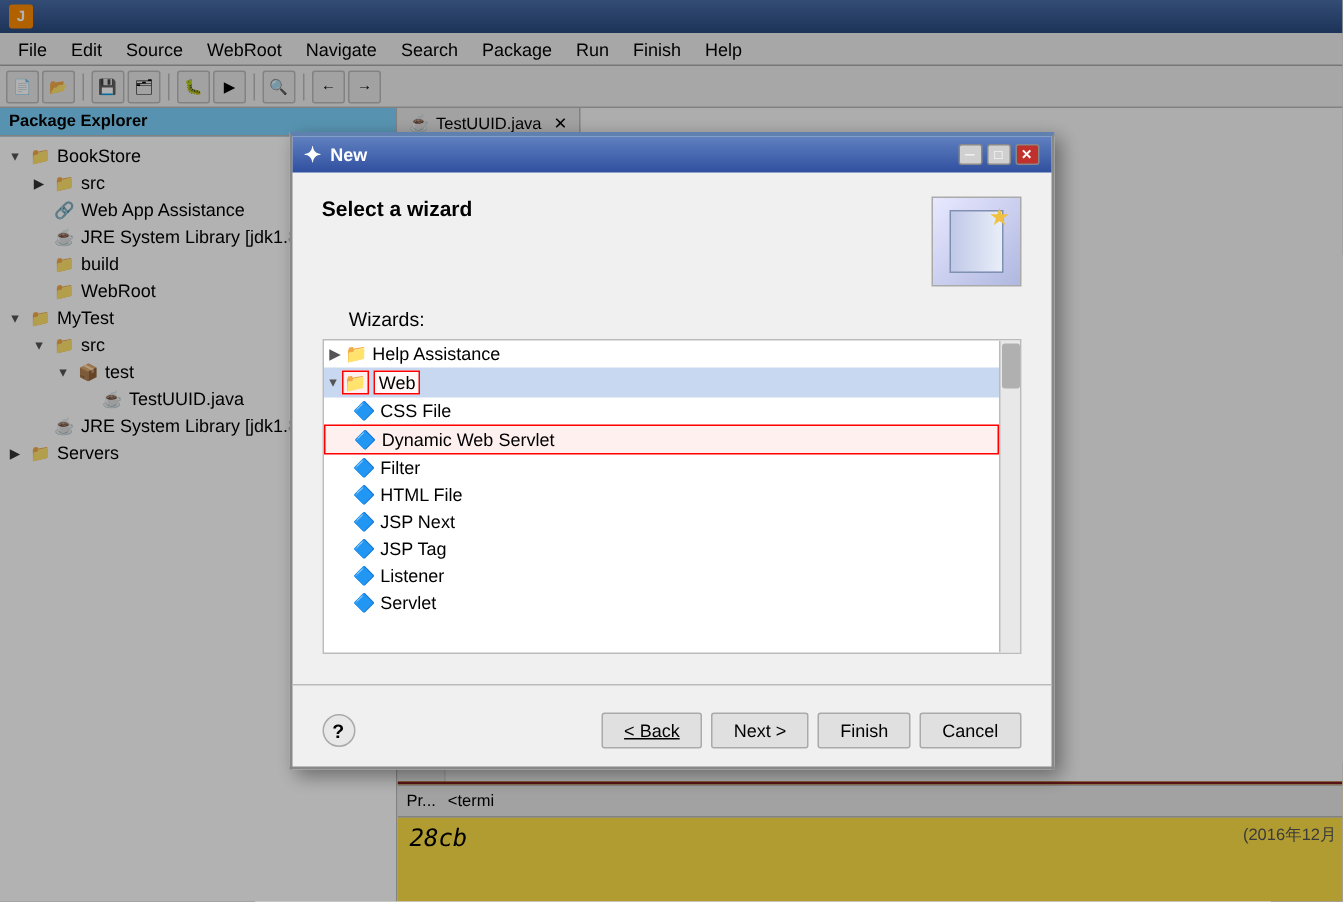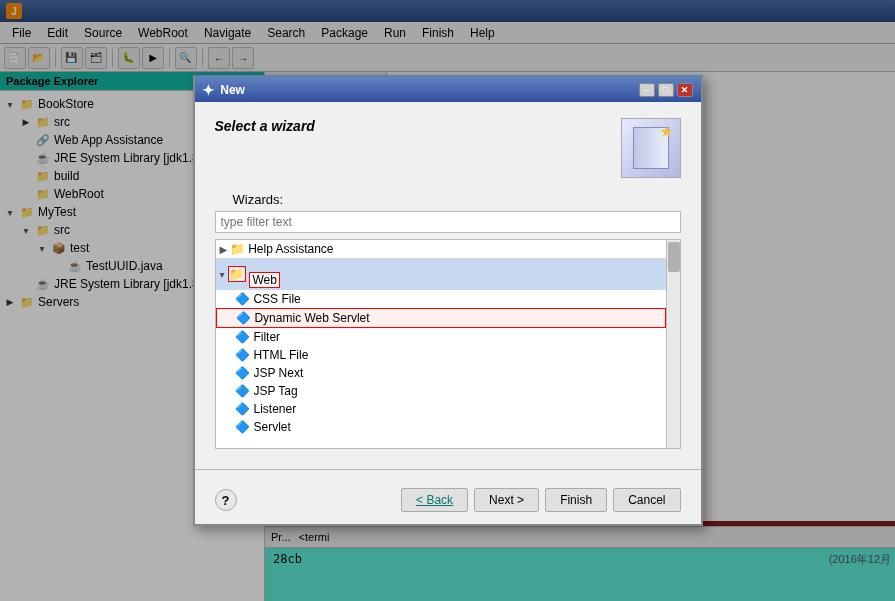--- a/index.html
+++ b/index.html
@@ -80,21 +80,21 @@
     
     .sidebar {
       width: 265px;
       background: white;
       border-right: 1px solid #bbb;
       overflow: hidden;
       display: flex;
       flex-direction: column;
     }
     .sidebar-header {
-      background: #14b8a6;
+      background: #7dd3fc;
       border-bottom: 1px solid #bbb;
       padding: 3px 6px;
       font-size: 11px;
       font-weight: bold;
       display: flex;
       align-items: center;
       gap: 4px;
     }
     .sidebar-content {
       overflow-y: auto;
@@ -161,22 +161,22 @@
     .code-area {
       padding: 4px 8px;
       color: #333;
       line-height: 18px;
       flex: 1;
     }
 
     
     .bottom-panel {
       height: 80px;
-      background: #5eead4;
-      border-top: 5px solid #7f1d1d;
+      background: #fde047;
+      border-top: 2px solid #7f1d1d;
       overflow: hidden;
     }
 
     
     .modal-overlay {
       position: fixed;
       top: 0; left: 0; right: 0; bottom: 0;
       background: rgba(0,0,0,0.3);
       display: flex;
       align-items: center;
@@ -216,21 +216,20 @@
     .modal-body {
       padding: 16px 20px 10px;
     }
     .modal-header-section {
       display: flex;
       align-items: flex-start;
       margin-bottom: 14px;
     }
     .modal-header-text {
       flex: 1;
-      font-style: italic;
     }
     .modal-header-text h3 {
       font-size: 14px;
       font-weight: bold;
       margin-bottom: 4px;
     }
     .wizard-icon {
       width: 60px; height: 60px;
       background: linear-gradient(135deg, #e8e8ff, #b0b8e0);
       border: 1px solid #aaa;
@@ -299,21 +298,21 @@
     }
     .modal-btn {
       padding: 4px 14px;
       background: #e0e0e0;
       border: 1px solid #aaa;
       border-radius: 2px;
       cursor: pointer;
       font-size: 12px;
       min-width: 60px;
     }
-    .modal-btn.disabled { color: #0f766e; cursor: default; text-decoration: underline; }
+    .modal-btn.disabled { color: #000000; cursor: default; text-decoration: underline; }
     .help-btn {
       width: 22px; height: 22px;
       border-radius: 50%;
       background: #e8e8e8;
       border: 1px solid #aaa;
       display: flex; align-items: center; justify-content: center;
       font-weight: bold;
       font-size: 13px;
       cursor: pointer;
     }
@@ -449,21 +448,21 @@
           <div>11</div>
       </div>
       <div class="code-area"></div>
     </div>
     
     <div class="bottom-panel" style="position:absolute;bottom:0;left:0;right:0;">
       <div style="display:flex;align-items:center;height:22px;background:#e8e8e8;border-top:1px solid #bbb;border-bottom:1px solid #bbb;padding:0 6px;font-size:11px;gap:8px;">
         <span>Pr...</span>
         <span>&lt;termi</span>
       </div>
-      <div style="padding:4px 8px;font-family:monospace;font-size:12px;">
+      <div style="padding:4px 8px;font-family:monospace;font-size:16px;font-style:italic;">
         <span>28cb</span>
       </div>
       <div style="position:absolute;right:4px;top:26px;font-size:11px;color:#555;">
         <span>(2016年12月</span>
       </div>
     </div>
   </div>
 
 </div>
 
@@ -488,36 +487,35 @@
           <h3>Select a wizard</h3>
         </div>
         <div class="wizard-icon">
           <div class="wizard-icon-inner">
             <span class="wizard-star">★</span>
           </div>
         </div>
       </div>
 
       <div class="wizards-label">Wizards:</div>
-      <input class="filter-input" type="text" placeholder="type filter text" style="">
 
       
       <div class="tree-area">
         <div style="padding-right:14px;">
 
           <div class="wizard-tree-item">
             <span class="arrow-right">▶</span>
             <span style="color:#e0a020;">📁</span>
             <span>Help Assistance</span>
           </div>
 
           <div class="wizard-tree-item" style="background:#c8d8f0;">
             <span class="arrow-down">▾</span>
             <span style="color:#e0a020;background:#fff0f0;border:1px solid red;padding:0 1px;">📁</span>
-            <span style="border:1px solid red;background:#fff8f8;padding:0 2px;margin-top:12px;">Web</span>
+            <span style="border:1px solid red;background:#fff8f8;padding:0 2px;">Web</span>
           </div>
 
           <div class="wizard-tree-item" style="padding-left:20px;">
             <span style="color:#4060c0;">🔷</span>
             <span>CSS File</span>
           </div>
 
           <div class="wizard-tree-item" style="padding-left:20px;background:#fff0f0;border:1px solid red;">
             <span style="color:#4060c0;">🔷</span>
             <span>Dynamic Web Servlet</span>

